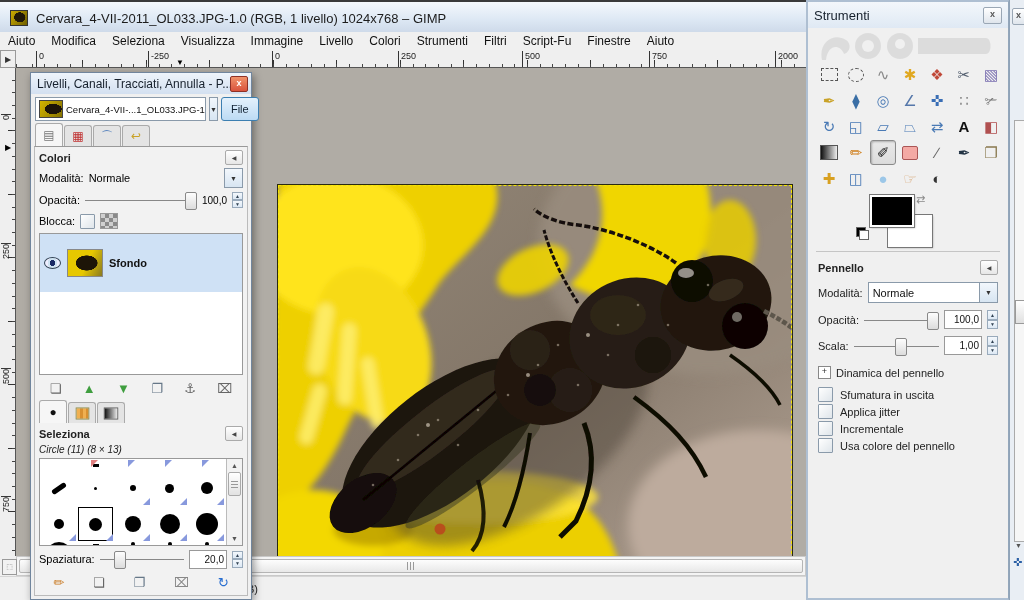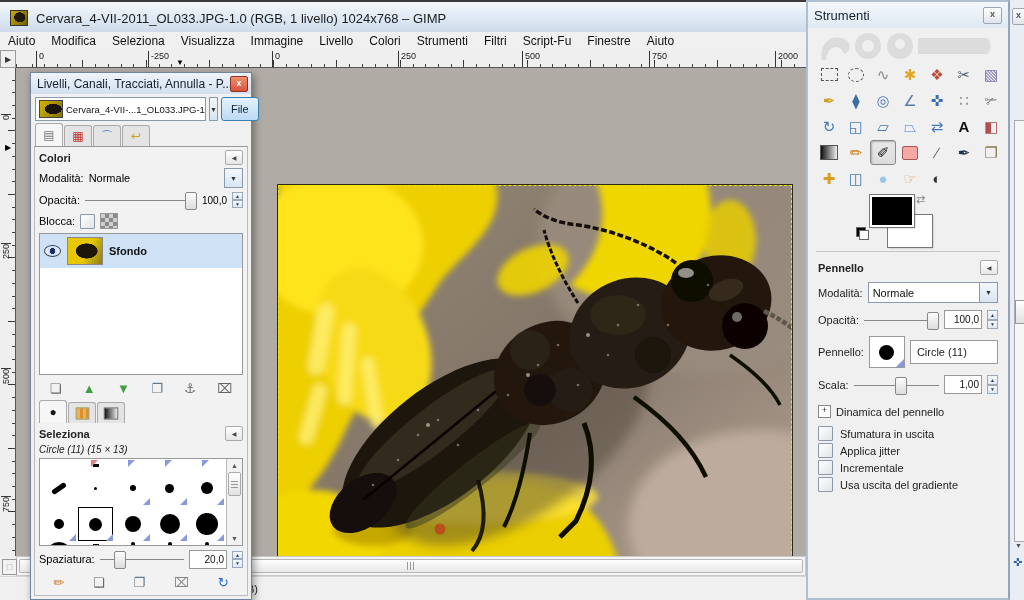--- a/index.html
+++ b/index.html
@@ -81,21 +81,21 @@
   #ld-imgname{font-size:9.5px;color:#111;white-space:nowrap;}
   #ld-auto{width:36px;height:22px;background:linear-gradient(#e4f1fc,#bcdbf4);border:1px solid #3c7fb1;border-radius:3px;
     font-size:11px;color:#123;display:flex;align-items:center;justify-content:center;flex:none;}
   #ld-tabs{display:flex;gap:1px;padding:2px 4px 0 4px;flex:none;}
   .ld-tab{width:26px;height:20px;border:1px solid #aaa;border-bottom:none;border-radius:3px 3px 0 0;background:#e4e4e4;
     display:flex;align-items:center;justify-content:center;font-size:12px;}
   .ld-tab.active{background:#f6f6f6;height:22px;margin-top:-2px;}
   #ld-body{flex:1;border:1px solid #bbb;border-top:1px solid #999;margin:0 3px 3px 3px;background:#f2f2f2;
     display:flex;flex-direction:column;padding:3px 4px;gap:3px;overflow:hidden;}
   #layers-list{background:#fff;border:1px solid #999;height:140px;flex:none;}
-  #layer-row{height:34px;background:#cfe1f5;display:flex;align-items:center;gap:6px;padding:0 4px;}
+  #layer-row{height:34px;background:#cfe1f5;display:flex;align-items:center;gap:6px;padding:12px 4px;}
   .eye{width:15px;height:10px;border:1px solid #345;border-radius:50%;background:radial-gradient(circle at 50% 50%,#1a2a66 0 3px,#cfe3f2 3px 5px,#eef 5px);}
   #layer-thumb{width:34px;height:26px;border:1px solid #888;background:
     radial-gradient(ellipse at 55% 50%,#1d1508 0 40%,transparent 42%),linear-gradient(115deg,#e7c800 55%,#8a7a20);}
   #layer-name{font-size:11px;font-weight:bold;color:#111;}
   .icon-btn-row{display:flex;justify-content:space-around;align-items:center;flex:none;height:20px;}
   .icon-btn{font-size:13px;line-height:1;}
   #brush-tabs{display:flex;gap:1px;flex:none;margin-top:1px;}
   #brush-name{font-size:10px;font-style:italic;color:#222;flex:none;}
   #brush-grid-wrap{flex:1;border:1px solid #999;background:#fff;display:flex;overflow:hidden;}
   #brush-grid{flex:1;display:flex;flex-direction:column;}
@@ -388,21 +388,21 @@
           <span class="orange-rect" style="transform: scale(0.8);"></span>
         </div>
         <div class="ld-tab">
           <span class="gradient-rect" style="transform: scale(0.8);"></span>
         </div>
       </div>
     <div class="panel-header">
       <span>Seleziona</span>
       <span class="mini-arrow-btn">◀</span>
     </div>
-    <div id="brush-name">Circle (11) (15 × 13)</div>
+    <div id="brush-name">Circle (11) (8 × 13)</div>
     <div id="brush-grid-wrap">
       <div id="brush-grid">
           <div class="brow">
             <div class="bcell partial"></div>
             <div class="bcell partial">
               <span style="width: 6px; height: 3px; background: rgb(0, 0, 0); margin-top: 2px;"></span>
               <span class="bmark red top"></span>
             </div>
             <div class="bcell partial">
               <span class="bmark top"></span>
@@ -646,28 +646,20 @@
     <div class="row">
       <span class="opt-label">Opacità:</span>
       <span class="slider">
           <span class="thumb" style="right:0;"></span>
         </span>
       <span class="spin">100,0</span>
       <span class="spin-arrows">
           <span>▲</span>
           <span>▼</span>
         </span>
-    </div>
-    <div class="row">
-      <span class="opt-label">Pennello:</span>
-      <span id="brush-preview">
-          <span class="dot"></span>
-          <span class="corner"></span>
-        </span>
-      <span id="brush-field">Circle (11)</span>
     </div>
     <div class="row">
       <span class="opt-label">Scala:</span>
       <span class="slider">
           <span class="thumb" style="left:48%;"></span>
         </span>
       <span class="spin">1,00</span>
       <span class="spin-arrows">
           <span>▲</span>
           <span>▼</span>
@@ -685,21 +677,21 @@
         <div class="cb-row">
           <span class="checkbox"></span>
           <span>Applica jitter</span>
         </div>
         <div class="cb-row">
           <span class="checkbox"></span>
           <span>Incrementale</span>
         </div>
         <div class="cb-row">
           <span class="checkbox"></span>
-          <span>Usa uscita del gradiente</span>
+          <span>Usa colore del pennello</span>
         </div>
       </div>
   </div>
 </div>
 
 <div class="abs" id="right-strip">
   <div id="rs-close">x</div>
   <div id="rs-inner"></div>
   <div id="rs-thumb"></div>
   <div id="rs-down">▼</div>

